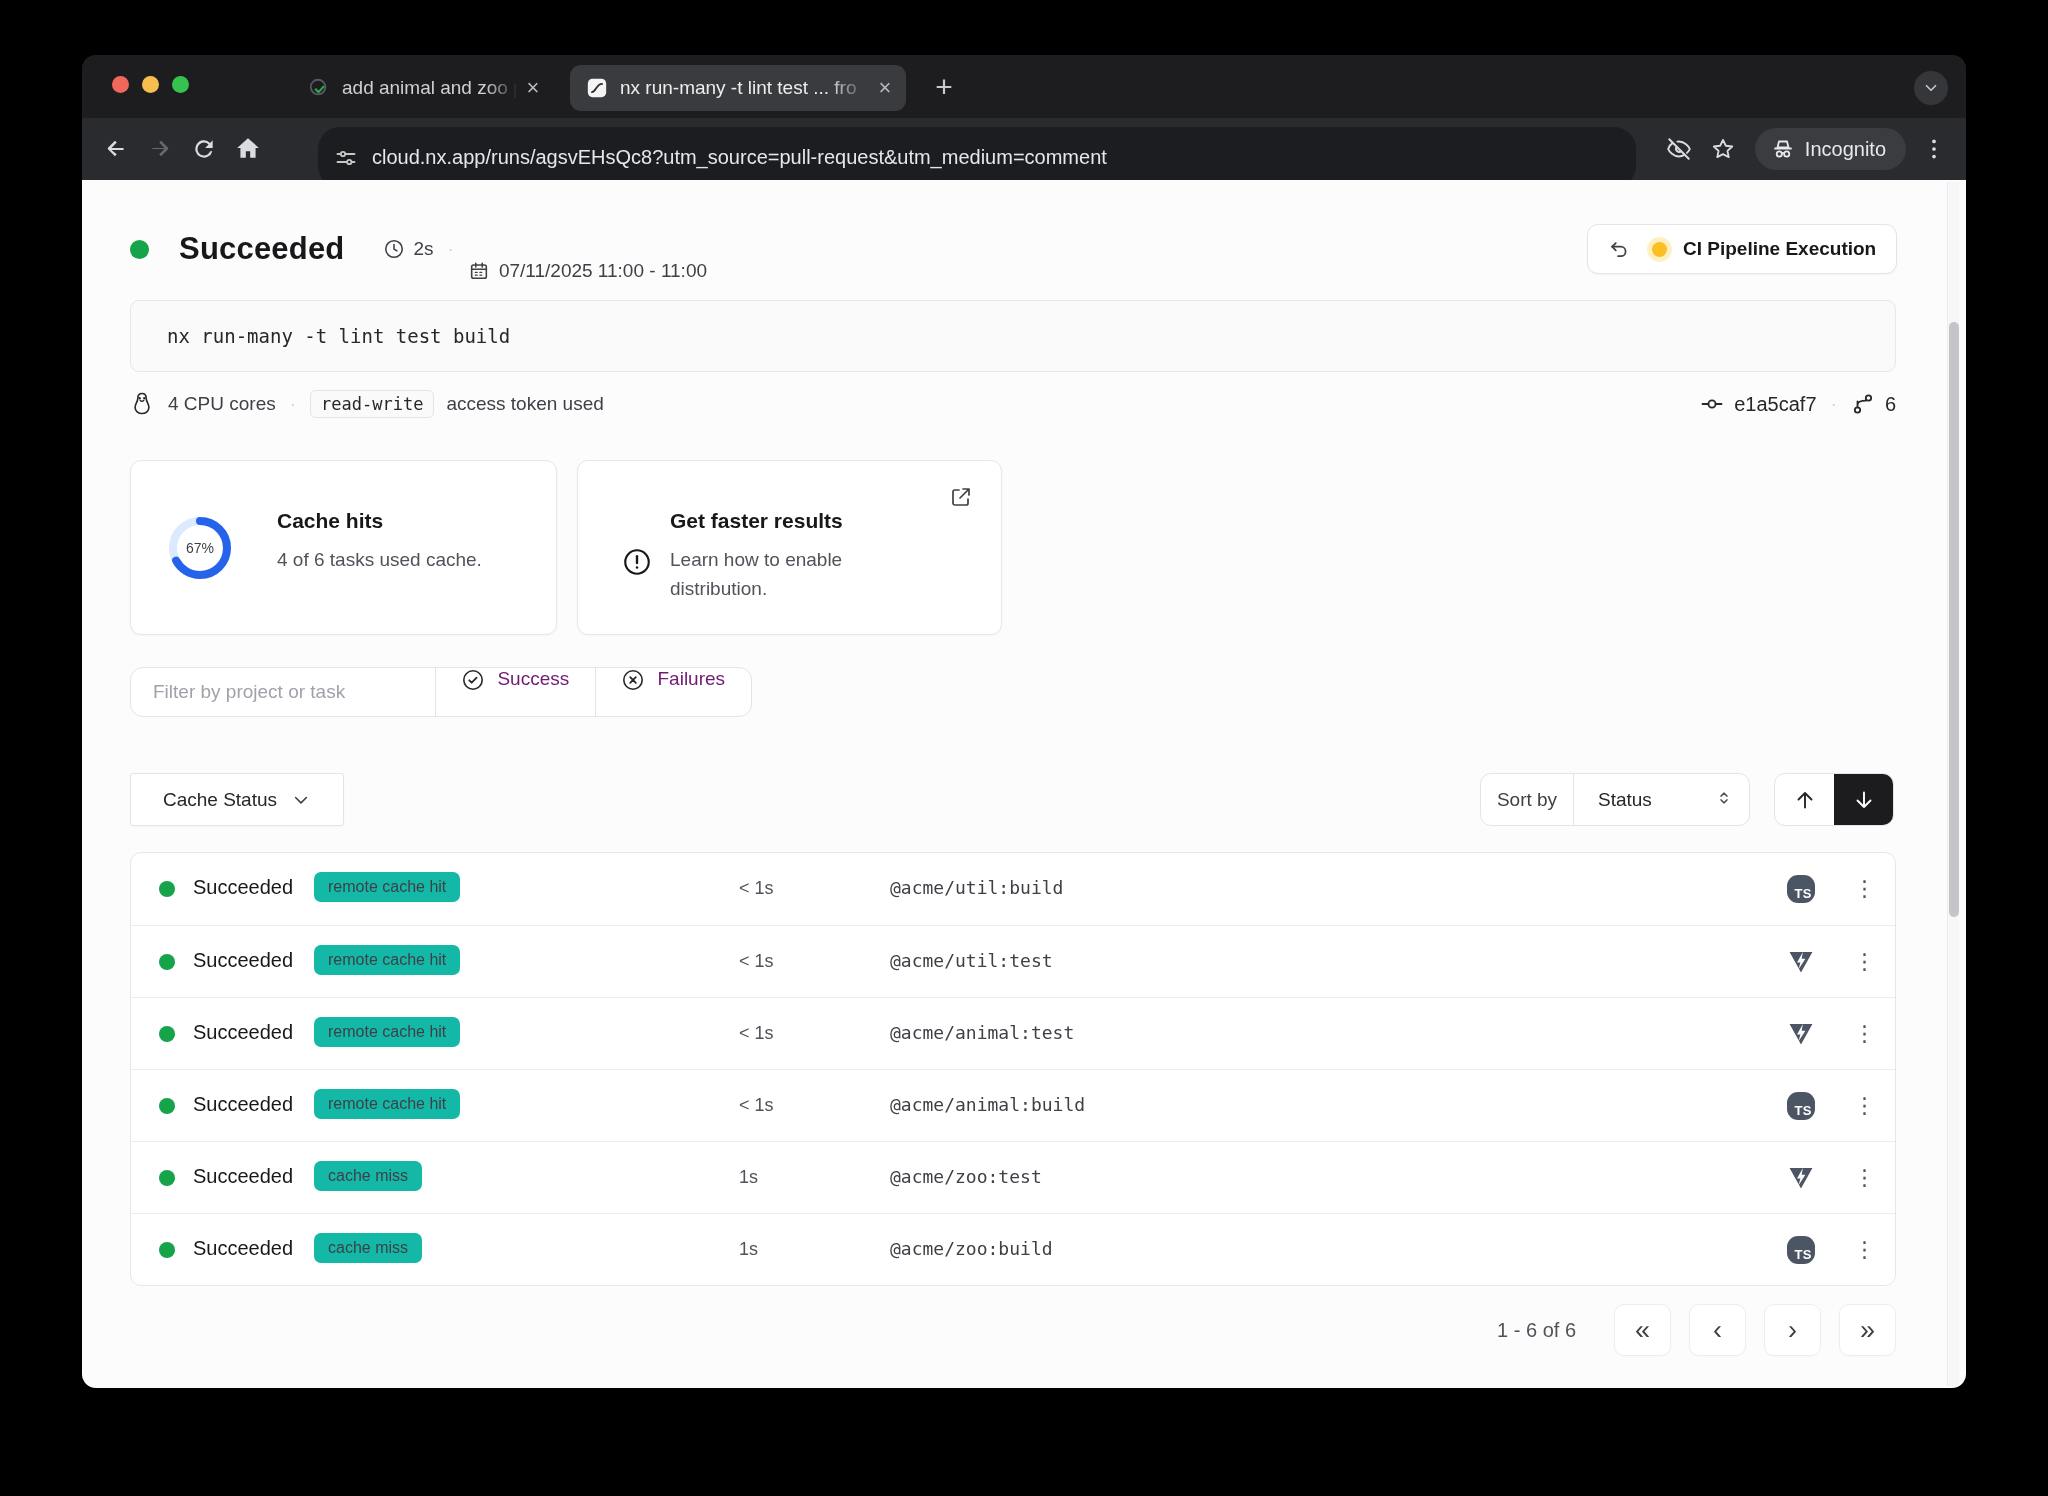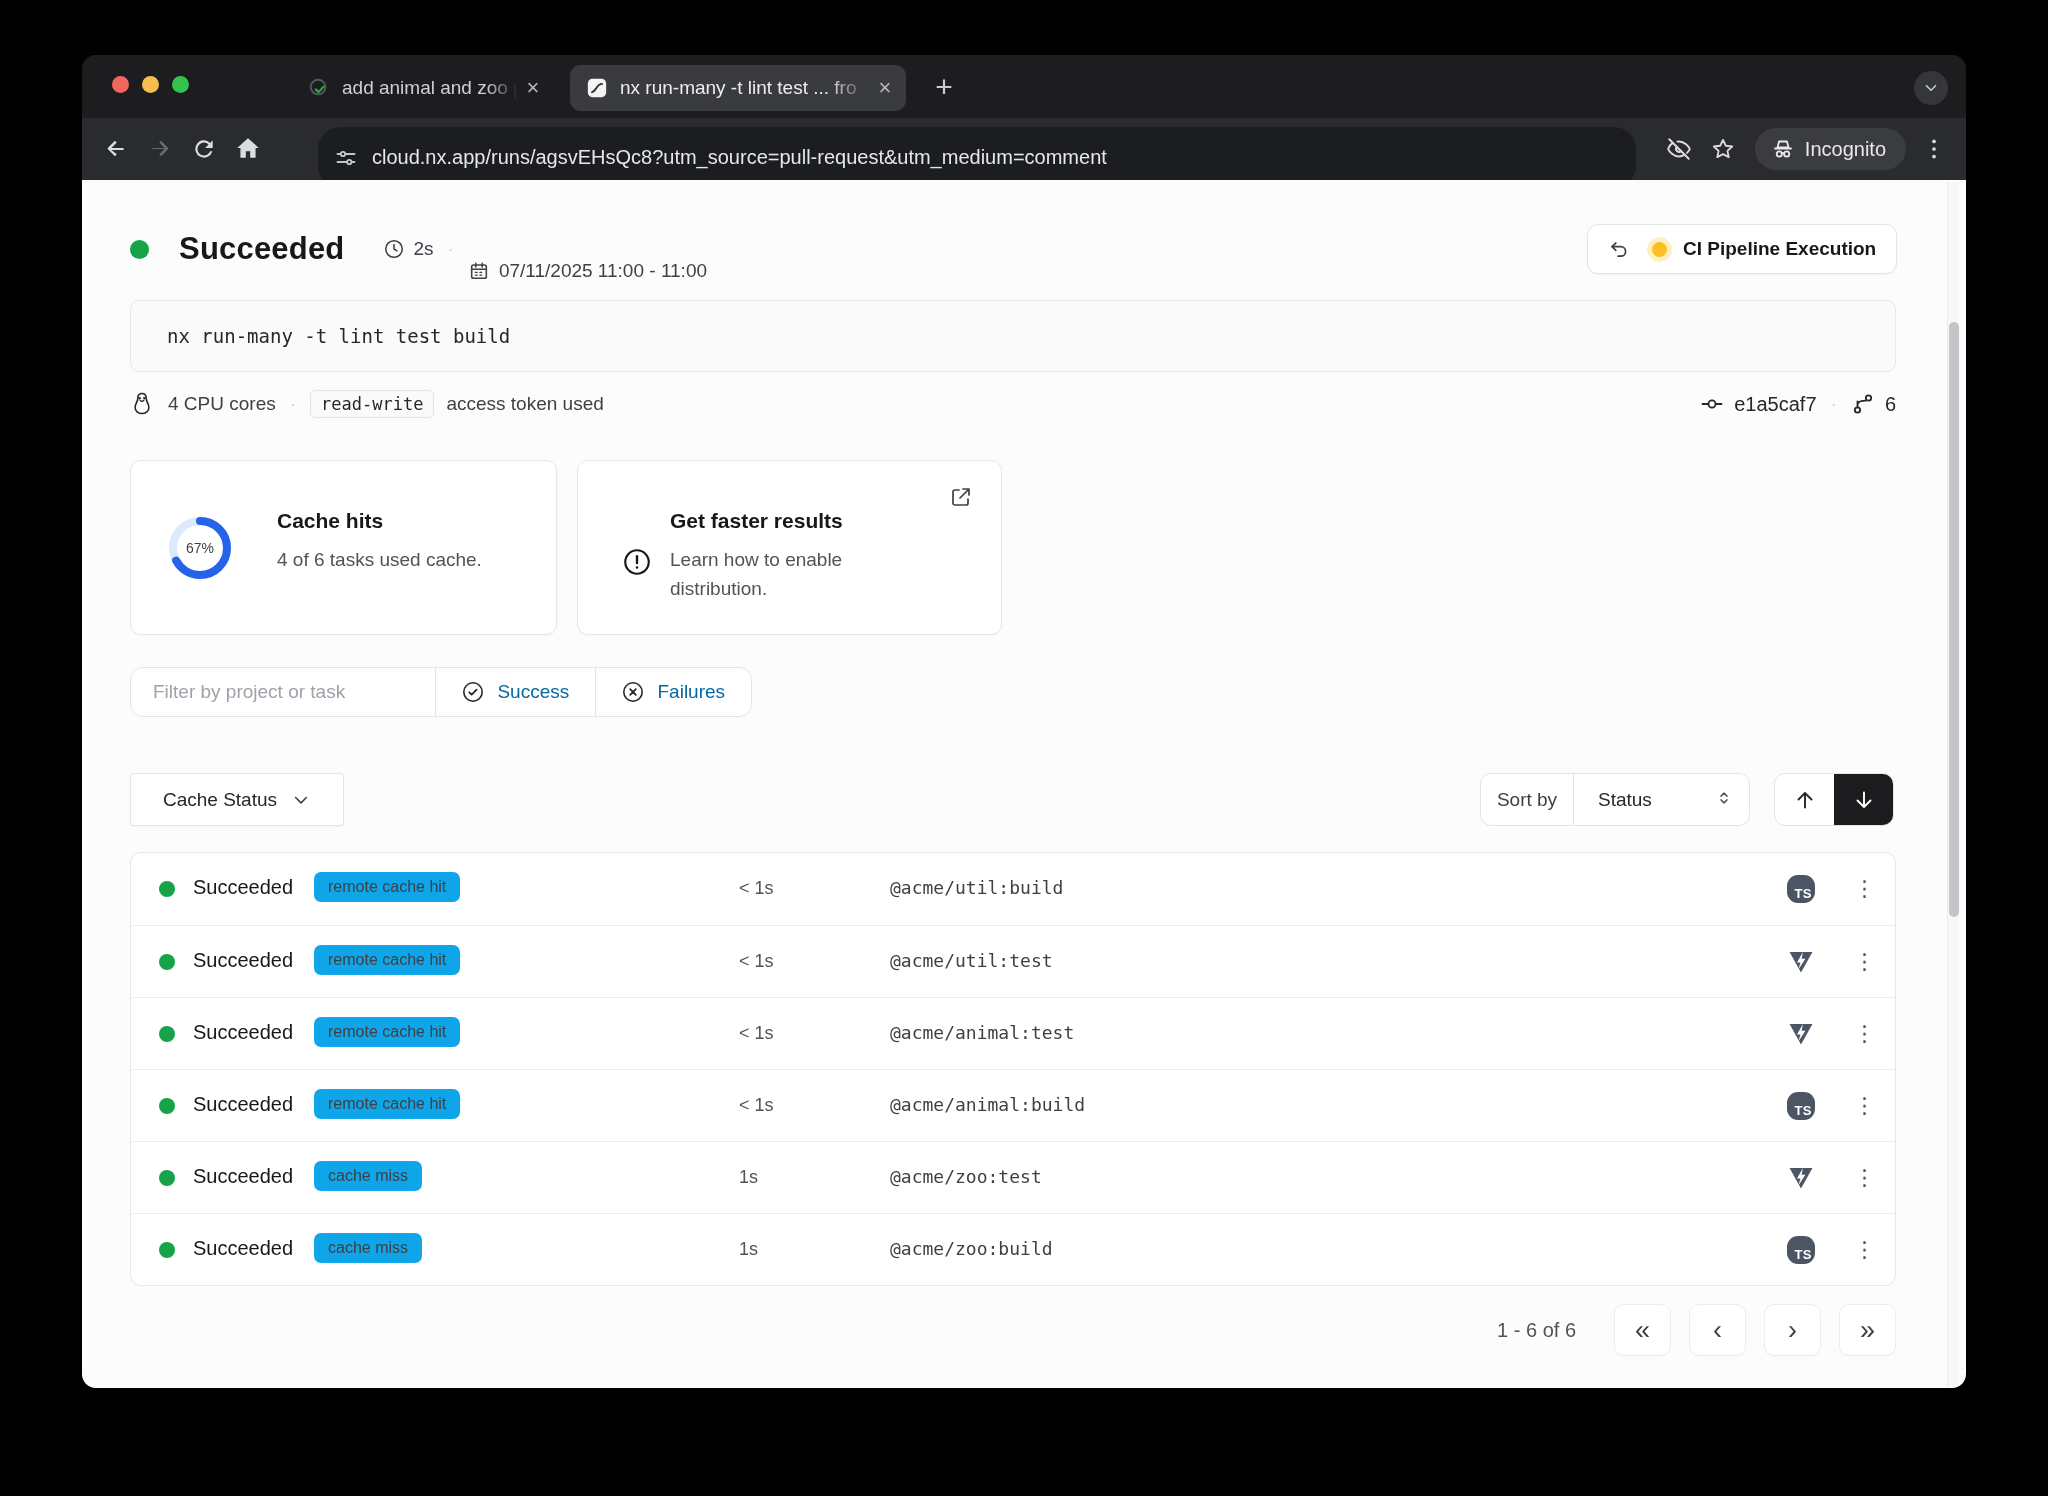--- a/index.html
+++ b/index.html
@@ -87,22 +87,22 @@
   .card1 .c-body { position:absolute; left:146px; top:48px; }
   .card2 .c-body { position:absolute; left:92px; top:48px; width:250px; }
   .alerticon { position:absolute; left:44px; top:86px; width:30px; height:30px; }
   .extlink { position:absolute; right:28px; top:24px; width:24px; height:24px; }
 
   .filtergrp { position:absolute; left:48px; top:487px; width:622px; height:50px; border:1px solid #e4e4e7;
                border-radius:13px; background:#fff; display:flex; }
   .filtergrp input { border:0; outline:none; background:transparent; width:305px; padding:0 22px;
                      font-size:19px; color:#27272a; font-family:"Liberation Sans", sans-serif; }
   .filtergrp input::placeholder { color:#a1a1aa; }
-  .fseg { display:flex; align-items:center; justify-content:center; border-left:1px solid #e4e4e7;
-          font-size:19px; color:#0369a1; }
+  .fseg { display:flex; justify-content:center; border-left:1px solid #e4e4e7;
+          font-size:19px; color:#701a75; }
   .fseg svg { width:24px; height:24px; margin-right:12px; }
   .fseg.success { width:160px; }
   .fseg.failures { width:157px; }
 
   .cachestatus { position:absolute; left:48px; top:593px; width:214px; height:53px; background:#fff;
                  border:1px solid #e4e4e7; border-radius:3px; display:flex; align-items:center;
                  justify-content:center; font-size:19px; color:#27272a; box-shadow:0 1px 2px rgba(0,0,0,.03); }
   .cachestatus svg { width:20px; height:20px; margin-left:14px; }
 
   .sortgrp { position:absolute; left:1398px; top:593px; width:270px; height:53px; background:#fff;
@@ -118,21 +118,21 @@
   .abtn { width:60px; display:flex; align-items:center; justify-content:center; }
   .abtn svg { width:24px; height:24px; }
   .abtn.desc { background:#1c1c1f; }
 
   .tasklist { position:absolute; left:48px; top:672px; width:1766px; background:#fff;
               border:1px solid #e7e7ea; border-radius:11px; overflow:hidden; }
   .trow { position:relative; height:72px; border-top:1px solid #ededf0; }
   .trow:first-child { border-top:0; }
   .trow .rdot { position:absolute; left:28px; top:28px; width:16px; height:16px; border-radius:50%; background:#16a34a; }
   .trow .rstatus { position:absolute; left:62px; top:23px; font-size:20px; font-weight:500; color:#18181b; }
-  .trow .rbadge { position:absolute; left:183px; top:19px; background:#0ea5e9; border-radius:7px;
+  .trow .rbadge { position:absolute; left:183px; top:19px; background:#14b8a6; border-radius:7px;
                   padding:6px 14px; font-size:16px; color:#3f3f46; }
   .trow .rtime { position:absolute; left:608px; top:25px; font-size:18px; color:#52525b; }
   .trow .rname { position:absolute; left:759px; top:24px; font-family:"DejaVu Sans Mono", monospace;
                  font-size:18px; color:#3f3f46; }
   .trow .rtool { position:absolute; left:1656px; top:22px; width:28px; height:28px; }
   .ts-sq { width:28px; height:28px; background:#4b5563; border-radius:11px; display:flex;
            align-items:flex-end; justify-content:flex-end; }
   .ts-sq span { color:#fff; font-weight:700; font-size:13px; padding:0 3px 2px 0; letter-spacing:.5px; }
   .trow .rmenu { position:absolute; left:1714px; top:16px; width:40px; height:40px; display:flex;
                  align-items:center; justify-content:center; font-size:22px; color:#52525b; letter-spacing:1px; }

